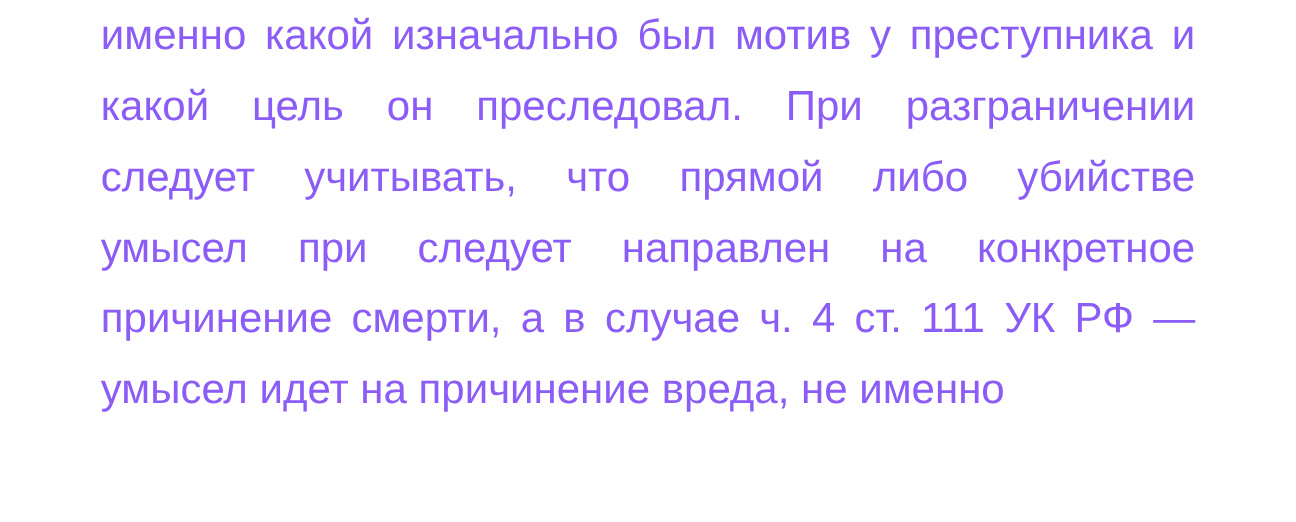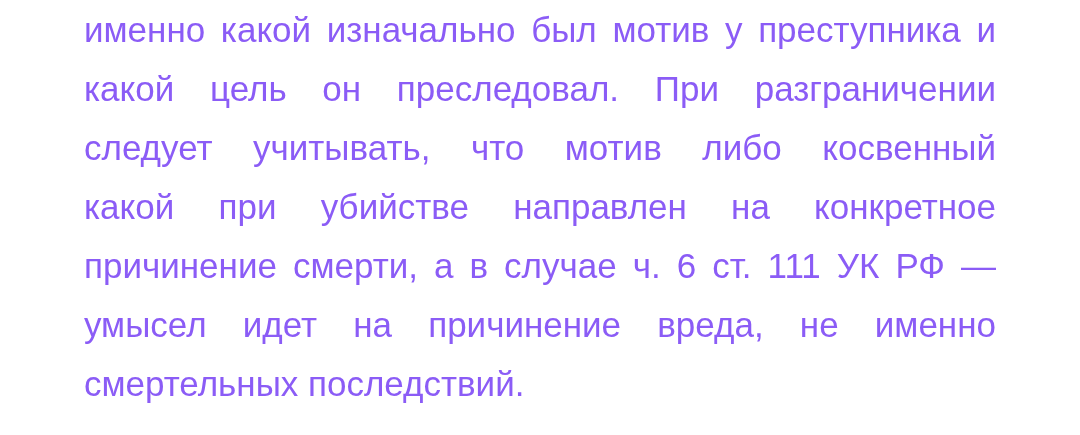--- a/index.html
+++ b/index.html
@@ -34,18 +34,17 @@
   .line:last-child {
     text-align-last: left;
   }
 </style>
 </head>
 <body>
 
 <div class="text-block">
   <div class="line">именно какой изначально был мотив у преступника и</div>
   <div class="line">какой цель он преследовал. При разграничении</div>
-  <div class="line">следует учитывать, что мотив либо косвенный</div>
-  <div class="line">какой при убийстве направлен на конкретное</div>
-  <div class="line">причинение смерти, а в случае ч. 6 ст. 111 УК РФ —</div>
+  <div class="line">следует учитывать, что прямой либо убийстве</div>
+  <div class="line">умысел при следует направлен на конкретное</div>
+  <div class="line">причинение смерти, а в случае ч. 4 ст. 111 УК РФ —</div>
   <div class="line">умысел идет на причинение вреда, не именно</div>
-  <div class="line">смертельных последствий.</div>
 </div>
 
 </body></html>

